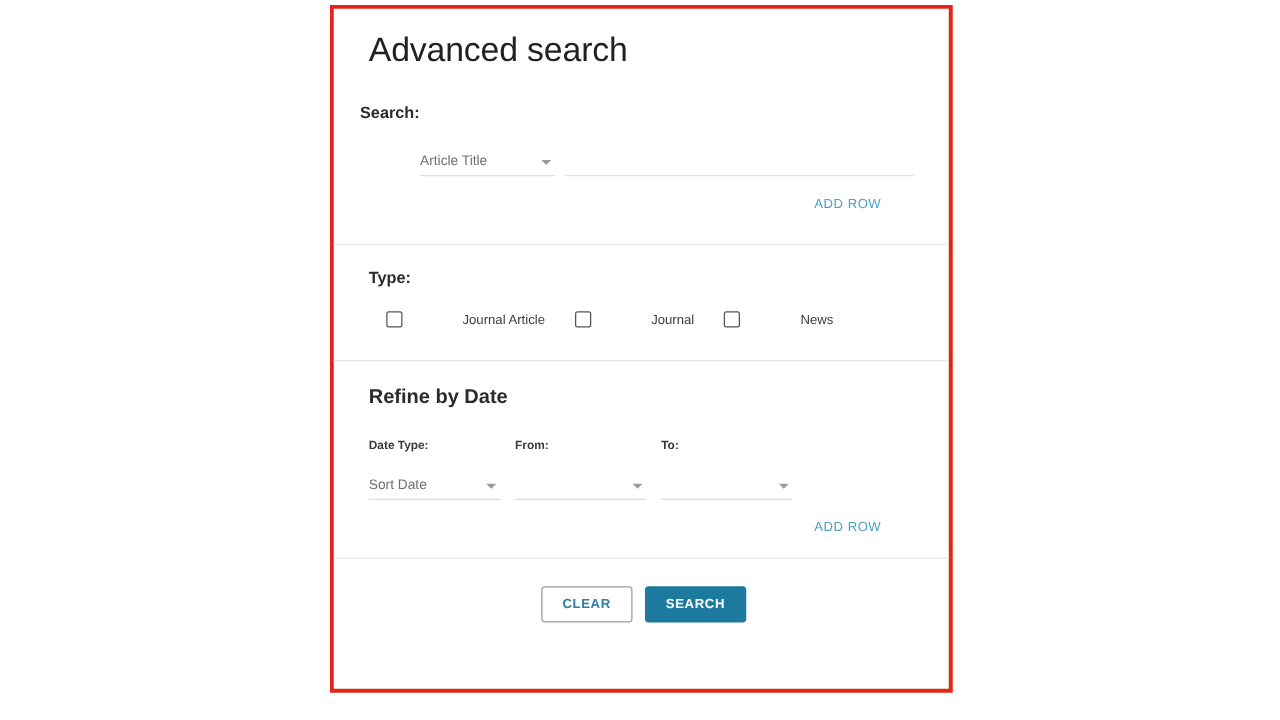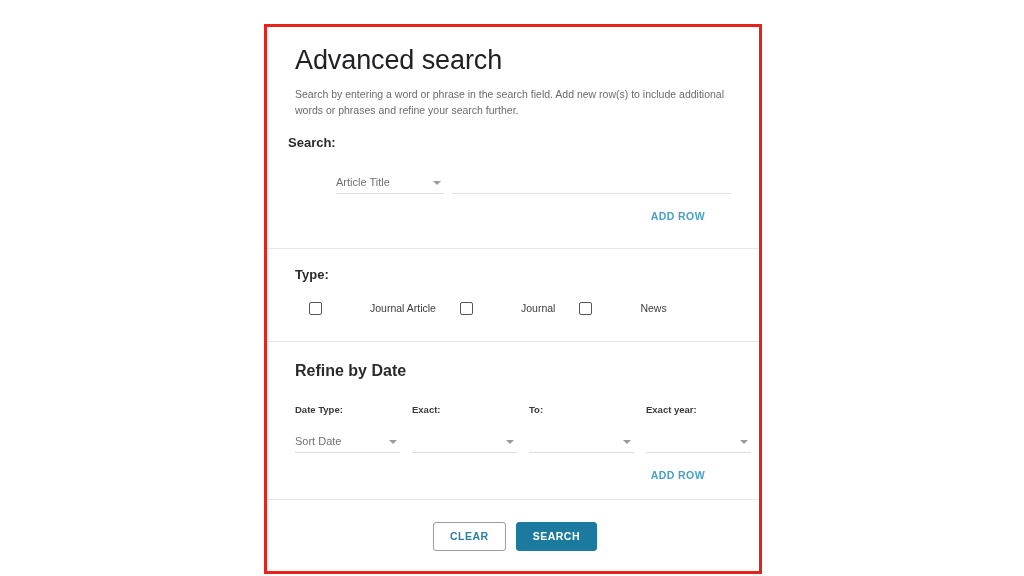--- a/index.html
+++ b/index.html
@@ -12,21 +12,21 @@
     background: #ffffff;
     font-family: "Liberation Sans", sans-serif;
     overflow: hidden;
     position: relative;
   }
 
   
   .frame {
     position: absolute;
     left: 264px;
-    top: 24px;
+    top: 4px;
     width: 498px;
     height: 550px;
     border: 3px solid #e8211a;
     box-sizing: border-box;
     background: #c2410c;
   }
 
   .card {
     position: absolute;
     left: 0;
@@ -118,21 +118,21 @@
     font-family: "Liberation Sans", sans-serif;
     font-size: 11px;
     color: #404040;
     width: 100%;
     height: 20px;
     padding: 0;
   }
 
   .add-row-link {
     font-size: 10.5px;
-    font-weight: 700;
+    font-weight: 400;
     color: #4a9fc4;
     letter-spacing: 0.4px;
     text-align: right;
     cursor: pointer;
     display: block;
   }
 
   
   .search-section { padding-top: 16px; padding-left: 21px; }
   .search-row {
@@ -239,21 +239,20 @@
   }
 </style>
 </head>
 <body>
 
 <div class="frame">
   <div class="card">
 
     <div class="header">
       <h1 class="page-title">Advanced search</h1>
-      <p class="page-desc">Search by entering a word or phrase in the search field. Add new row(s) to include additional words or phrases and refine your search further.</p>
     </div>
 
     <div class="section search-section">
       <p class="section-label">Search:</p>
 
       <div class="search-row">
         <div class="select-field search-select">
           <span class="select-value">Article Title</span>
           <span class="caret"></span>
         </div>
@@ -297,40 +296,33 @@
 
       <div class="date-grid">
         <div class="date-col">
           <span class="date-col-label">Date Type:</span>
           <div class="select-field">
             <span class="select-value">Sort Date</span>
             <span class="caret"></span>
           </div>
         </div>
         <div class="date-col">
-          <span class="date-col-label">Exact:</span>
+          <span class="date-col-label">From:</span>
           <div class="select-field">
             <span class="select-value"></span>
             <span class="caret"></span>
           </div>
         </div>
         <div class="date-col">
           <span class="date-col-label">To:</span>
           <div class="select-field">
             <span class="select-value"></span>
             <span class="caret"></span>
           </div>
         </div>
-        <div class="date-col">
-          <span class="date-col-label">Exact year:</span>
-          <div class="select-field">
-            <span class="select-value"></span>
-            <span class="caret"></span>
-          </div>
-        </div>
       </div>
 
       <span class="add-row-link date-addrow">ADD ROW</span>
       <div class="date-section-bottom"></div>
     </div>
 
     <div class="divider"></div>
 
     <div class="footer">
       <div class="btn btn-clear">CLEAR</div>

